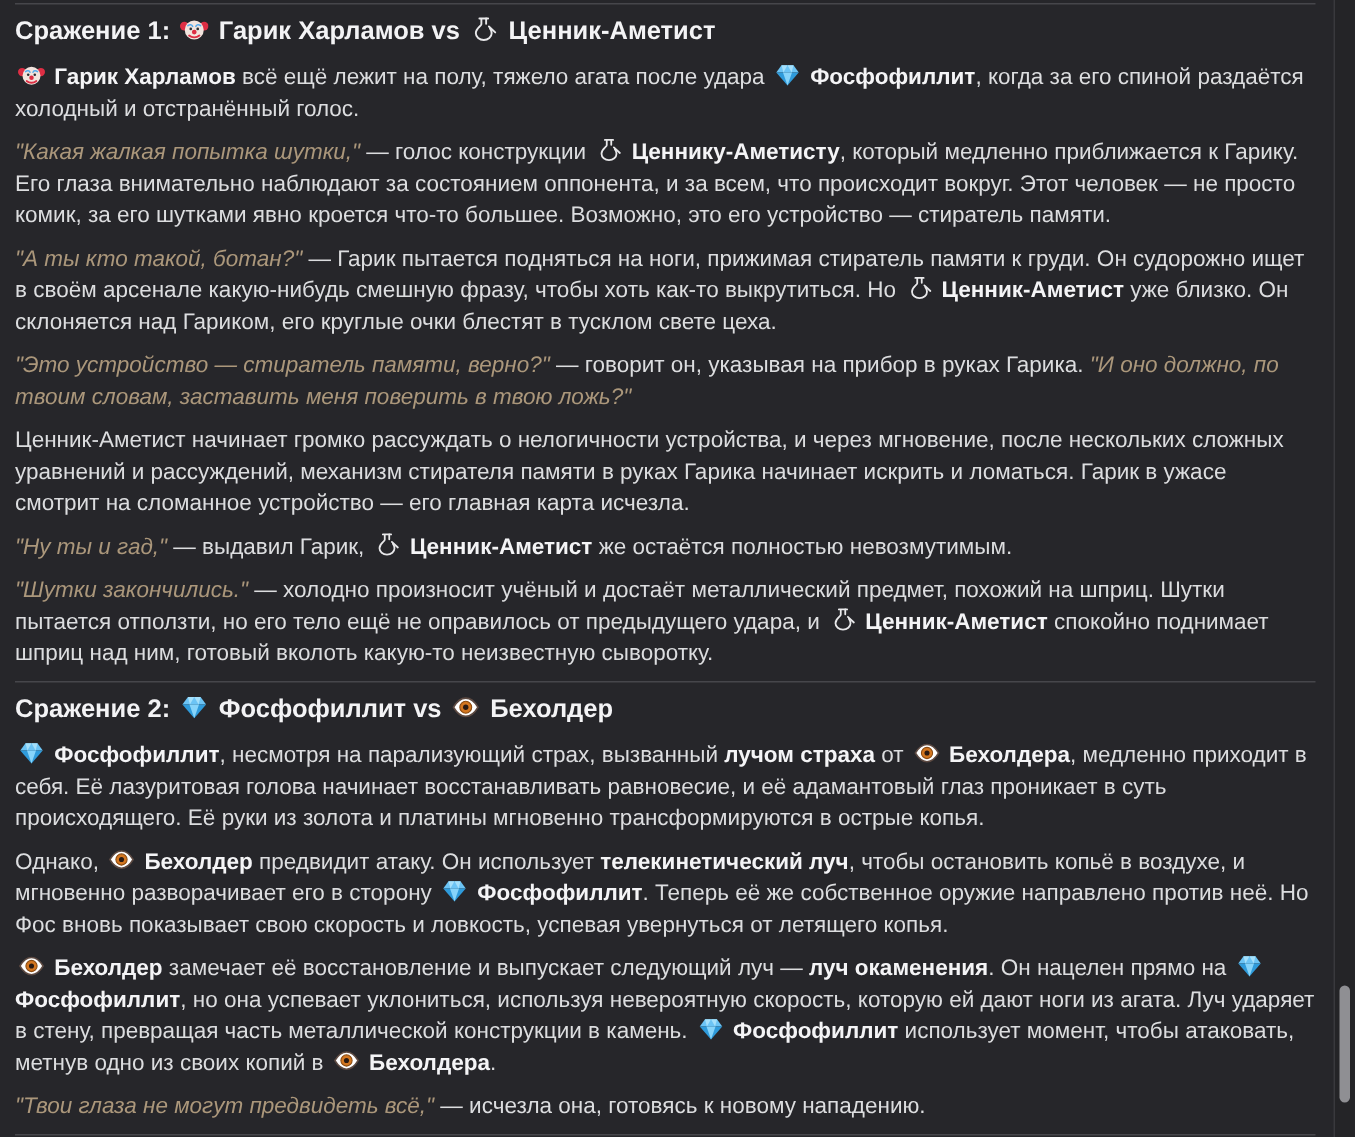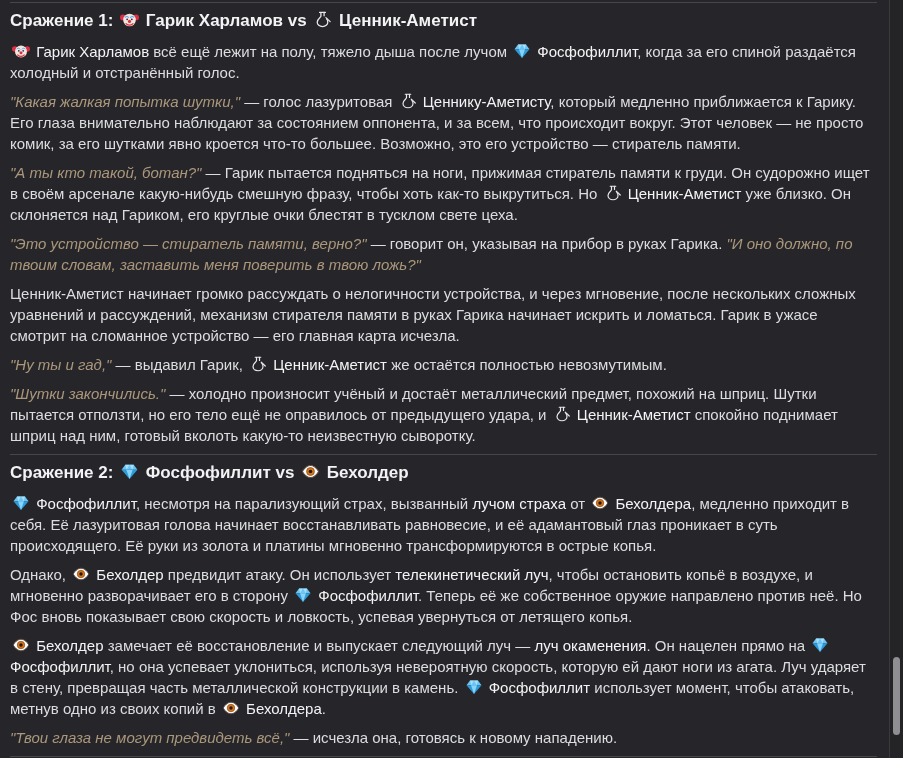--- a/index.html
+++ b/index.html
@@ -29,21 +29,21 @@
     line-height: 23px;
     margin: 0 0 9px 0;
     white-space: nowrap;
   }
   .paragraph {
     color: #dcdddf;
     font-size: 15px;
     line-height: 21px;
     margin: 0 0 8px 0;
   }
-  .seg-bold { font-weight: 400; color: #f4f4f6; }
+  .seg-bold { font-weight: 700; color: #f4f4f6; }
   .seg-quote { font-style: italic; color: #ab977b; }
   .emoji {
     display: inline-block;
     width: 18px; height: 18px;
     vertical-align: -3px;
     margin: 0 2px;
   }
   .heading .emoji { width: 19px; height: 19px; }
   .scrollbar-track {
     position: absolute;
@@ -82,28 +82,28 @@
           </svg></span><span class="seg-normal"> Ценник-Аметист</span></div>
       <div class="paragraph"><span class="emoji"><svg viewBox="0 0 36 36" width="100%" height="100%">
             <circle cx="5.5" cy="14" r="5.5" fill="#dd2e44"></circle>
             <circle cx="30.5" cy="14" r="5.5" fill="#dd2e44"></circle>
             <circle cx="18" cy="19" r="12" fill="#f2e4de"></circle>
             <path d="M10 13.5c2.5-2 5-1.3 6 .8M26 13.5c-2.5-2-5-1.3-6 .8" stroke="#55acee" stroke-width="2" fill="none" stroke-linecap="round"></path>
             <circle cx="13.6" cy="17.6" r="1.7" fill="#292f33"></circle>
             <circle cx="22.4" cy="17.6" r="1.7" fill="#292f33"></circle>
             <circle cx="18" cy="21.6" r="3" fill="#dd2e44"></circle>
             <path d="M11.5 26c3.7 3.1 9.3 3.1 13 0" stroke="#dd2e44" stroke-width="2.4" fill="none" stroke-linecap="round"></path>
-          </svg></span><span class="seg-bold"> Гарик Харламов</span><span class="seg-normal"> всё ещё лежит на полу, тяжело дыша после лучом </span><span class="emoji"><svg viewBox="0 0 36 36" width="100%" height="100%">
+          </svg></span><span class="seg-bold"> Гарик Харламов</span><span class="seg-normal"> всё ещё лежит на полу, тяжело агата после удара </span><span class="emoji"><svg viewBox="0 0 36 36" width="100%" height="100%">
             <path d="M10 5h16l7 9.5H3z" fill="#6cc4f5"></path>
             <path d="M3 14.5h30L18 32z" fill="#2f9bdb"></path>
             <path d="M12 14.5l6 17.5 6-17.5z" fill="#87d4fa"></path>
             <path d="M10 5l2.5 9.5L18 5z" fill="#a5e0fb"></path>
             <path d="M26 5l-2.5 9.5L18 5z" fill="#a5e0fb"></path>
           </svg></span><span class="seg-bold"> Фосфофиллит</span><span class="seg-normal">, когда за его спиной раздаётся холодный и отстранённый голос.</span></div>
-      <div class="paragraph"><span class="seg-quote">"Какая жалкая попытка шутки,"</span><span class="seg-normal"> — голос лазуритовая </span><span class="emoji"><svg viewBox="0 0 36 36" width="100%" height="100%">
+      <div class="paragraph"><span class="seg-quote">"Какая жалкая попытка шутки,"</span><span class="seg-normal"> — голос конструкции </span><span class="emoji"><svg viewBox="0 0 36 36" width="100%" height="100%">
             <path d="M12.5 4.5h11M15 4.5v7.2c0 2.2-7 5-7 11.3a10 8.5 0 0 0 20 0c0-2.3-.9-4.3-2.2-6" stroke="#e8e8ea" stroke-width="2.4" fill="none" stroke-linecap="round"></path>
             <path d="M21 4.5v6.5" stroke="#e8e8ea" stroke-width="2.4" stroke-linecap="round"></path>
             <path d="M24.5 14.5l8 7.5" stroke="#e8e8ea" stroke-width="2.4" stroke-linecap="round"></path>
           </svg></span><span class="seg-bold"> Ценнику-Аметисту</span><span class="seg-normal">, который медленно приближается к Гарику. Его глаза внимательно наблюдают за состоянием оппонента, и за всем, что происходит вокруг. Этот человек — не просто комик, за его шутками явно кроется что-то большее. Возможно, это его устройство — стиратель памяти.</span></div>
       <div class="paragraph"><span class="seg-quote">"А ты кто такой, ботан?"</span><span class="seg-normal"> — Гарик пытается подняться на ноги, прижимая стиратель памяти к груди. Он судорожно ищет в своём арсенале какую-нибудь смешную фразу, чтобы хоть как-то выкрутиться. Но </span><span class="emoji"><svg viewBox="0 0 36 36" width="100%" height="100%">
             <path d="M12.5 4.5h11M15 4.5v7.2c0 2.2-7 5-7 11.3a10 8.5 0 0 0 20 0c0-2.3-.9-4.3-2.2-6" stroke="#e8e8ea" stroke-width="2.4" fill="none" stroke-linecap="round"></path>
             <path d="M21 4.5v6.5" stroke="#e8e8ea" stroke-width="2.4" stroke-linecap="round"></path>
             <path d="M24.5 14.5l8 7.5" stroke="#e8e8ea" stroke-width="2.4" stroke-linecap="round"></path>
           </svg></span><span class="seg-bold"> Ценник-Аметист</span><span class="seg-normal"> уже близко. Он склоняется над Гариком, его круглые очки блестят в тусклом свете цеха.</span></div>
       <div class="paragraph"><span class="seg-quote">"Это устройство — стиратель памяти, верно?"</span><span class="seg-normal"> — говорит он, указывая на прибор в руках Гарика. </span><span class="seg-quote">"И оно должно, по твоим словам, заставить меня поверить в твою ложь?"</span></div>

